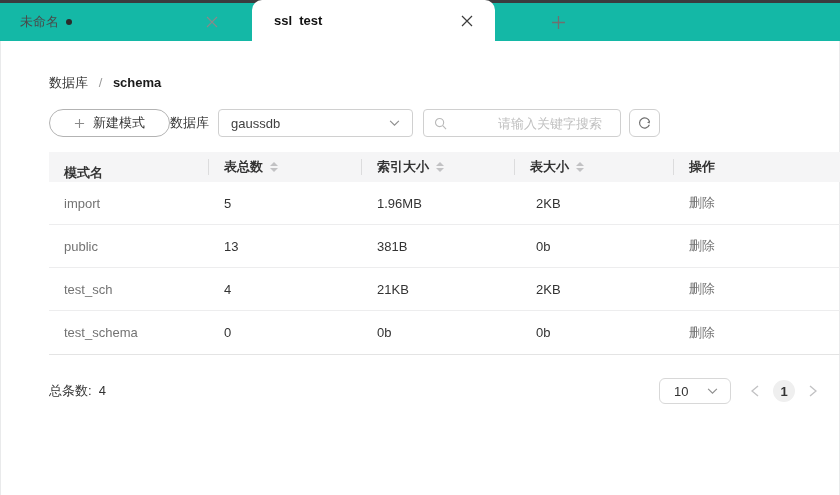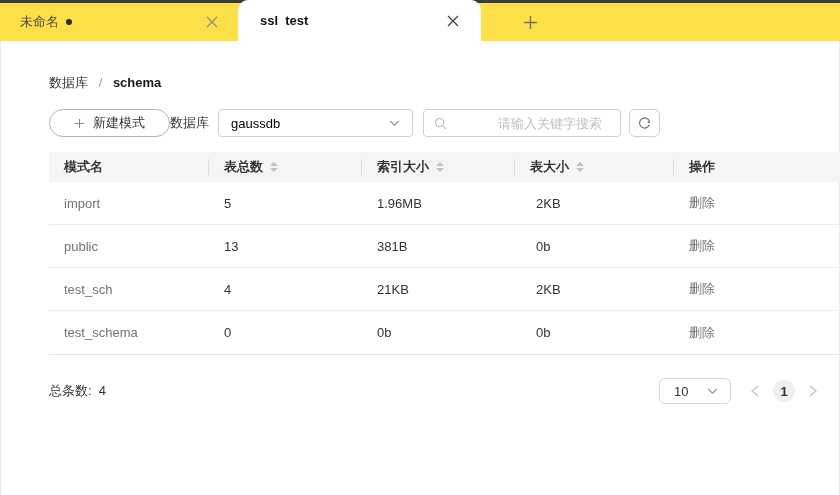--- a/index.html
+++ b/index.html
@@ -1,20 +1,20 @@
 <!DOCTYPE html>
 <html><head>
 <meta charset="utf-8">
 <style>
   * { margin:0; padding:0; box-sizing:border-box; }
   html,body { width:840px; height:495px; overflow:hidden; background:#fff;
     font-family:"Liberation Sans","DejaVu Sans",sans-serif; color:#333; font-size:13px; }
 
   
-  .tabbar { position:relative; height:41px; background:#fde047; display:flex; align-items:stretch; }
+  .tabbar { position:relative; height:41px; background:#14b8a6; display:flex; align-items:stretch;gap:14px; }
   .tabbar::before { content:""; position:absolute; top:0; left:0; right:0; height:3px; background:#3a3c3e; z-index:0; }
   .tab { position:relative; z-index:1; display:flex; align-items:center; justify-content:space-between;
     padding:3px 20px 0 20px; width:238px; cursor:default; }
   .tab .label { color:#4a4a4a; white-space:pre; }
   .tab.active { width:243px; background:#fff; border-radius:10px 10px 0 0; z-index:2; padding:0 22px; }
   .tab.active .label { font-weight:bold; color:#111; }
   .dirty-dot { display:inline-block; width:6px; height:6px; border-radius:50%; background:#2b2b2b; margin-left:7px; vertical-align:middle; }
   .tab-left { display:flex; align-items:center; }
   .icon-x { width:12px; height:12px; stroke:#8a8a8a; }
   .tab.active .icon-x { stroke:#3c3c3c; }
@@ -31,21 +31,21 @@
 
   
   .toolbar { display:flex; align-items:center; margin:17px 3px 0 48px; }
   .btn-pill { display:flex; align-items:center; gap:8px; height:28px; padding:0 24px; background:#fff;
     border:1px solid #b3b3b3; border-radius:14px; font-size:13px; color:#333; cursor:pointer; }
   .icon-plus-sm { width:11px; height:11px; stroke:#8a8a8a; }
   .toolbar-right { display:flex; align-items:center; }
   .field-label { color:#333; margin-right:9px; }
   .select { display:flex; align-items:center; justify-content:space-between; width:195px; height:28px;
     border:1px solid #d0d0d0; border-radius:4px; padding:0 12px; background:#fff; cursor:pointer; }
-  .select .sel-value { color:#000000; }
+  .select .sel-value { color:#404040; }
   .icon-chevron { width:11px; height:7px; stroke:#8f8f8f; }
   .search-box { display:flex; align-items:center; width:198px; height:28px; border:1px solid #d0d0d0;
     border-radius:4px; background:#fff; margin-left:10px; padding:0 10px;gap:44px; }
   .icon-search { width:13px; height:13px; stroke:#b9b9b9; flex:none; }
   .search-box input { border:none; outline:none; width:100%; margin-left:7px; font-size:13px;
     font-family:inherit; color:#333; background:transparent; }
   .search-box input::placeholder { color:#c0c0c0; }
   .btn-refresh { display:flex; align-items:center; justify-content:center; width:31px; height:28px;
     border:1px solid #d0d0d0; border-radius:6px; background:#fff; margin-left:8px; cursor:pointer; }
   .icon-refresh { width:15px; height:15px; }
@@ -55,21 +55,21 @@
   .t-head { display:flex; height:30px; background:#f5f5f6; align-items:center; }
   .t-hcell { display:flex; align-items:center; height:100%; padding-left:15px; position:relative;
     font-weight:bold; color:#333; }
   .t-hcell.divider::after { content:""; position:absolute; right:0; top:7px; height:16px; width:1px; background:#dcdcdd; }
   .sort-icon { display:inline-flex; flex-direction:column; gap:2px; margin-left:7px; cursor:pointer; }
   .sort-icon .tri-up { width:0; height:0; border-left:4px solid transparent; border-right:4px solid transparent; border-bottom:4px solid #c2c2c4; }
   .sort-icon .tri-down { width:0; height:0; border-left:4px solid transparent; border-right:4px solid transparent; border-top:4px solid #c2c2c4; }
   .t-row { display:flex; height:43px; align-items:center; border-bottom:1px solid #ededee; }
   .t-row:last-child { border-bottom:none; }
   .t-cell { padding-left:15px; color:#333; }
-  .c1 { width:160px; } .c2 { width:153px; } .c3 { width:159px; } .c4 { width:153px; } .c5 { width:166px; }
+  .c1 { width:160px;align-items:flex-end; } .c2 { width:153px; } .c3 { width:159px; } .c4 { width:153px; } .c5 { width:166px; }
   a.link { color:#737373; text-decoration:none; cursor:pointer; }
 
   
   .footer { display:flex; align-items:center; justify-content:space-between; margin:23px 14px 0 48px;gap:28px; }
   .total { color:#333; }
   .pager { display:flex; align-items:center; }
   .page-size { display:flex; align-items:center; justify-content:space-between; width:72px; height:26px;
     border:1px solid #d8d8d8; border-radius:6px; padding:0 12px 0 14px; cursor:pointer; background:#fff; }
   .pg-chevron { width:8px; height:12px; stroke:#c2c2c4; }
   .pg-btn { display:flex; align-items:center; justify-content:center; width:24px; height:26px; cursor:default; }

